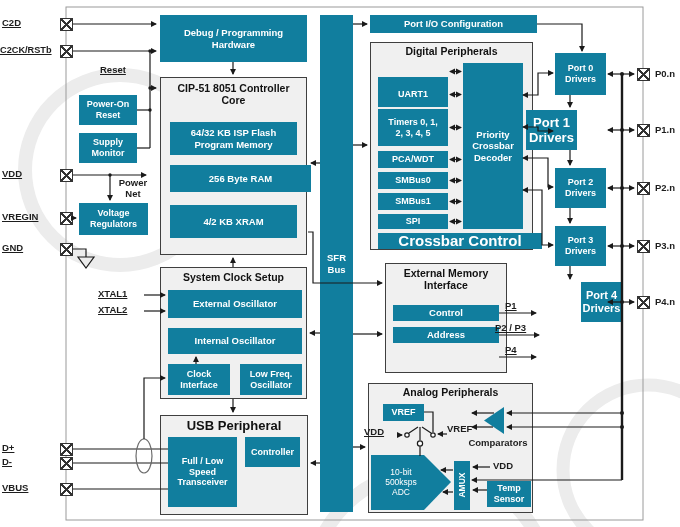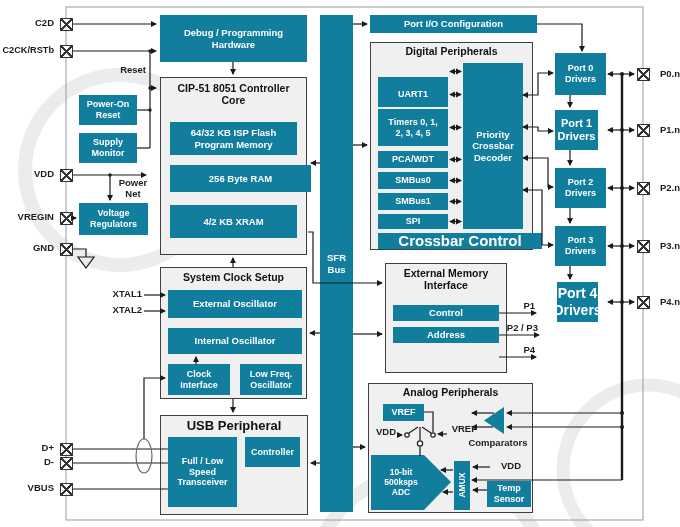--- a/index.html
+++ b/index.html
@@ -6,22 +6,22 @@
   .stage{position:relative;width:680px;height:527px;background:#ffffff;
          font-family:"Liberation Sans",sans-serif;overflow:hidden;}
   svg.layer{position:absolute;left:0;top:0;width:680px;height:527px;pointer-events:none;}
   #watermark{z-index:0;} #wires{z-index:2;}
   .gbox{position:absolute;background:#f0f0f0;border:1.4px solid #3f3f3f;box-sizing:border-box;z-index:1;}
   .tblk{position:absolute;background:#117e9e;color:#ffffff;display:flex;align-items:center;justify-content:center;
         text-align:center;font-weight:bold;white-space:pre-line;line-height:1.18;z-index:1;box-sizing:border-box;}
   .title{position:absolute;font-weight:bold;color:#111;text-align:center;white-space:pre-line;
          line-height:1.15;z-index:1;}
   .lbl{position:absolute;font-weight:bold;color:#1d1d1d;white-space:pre-line;line-height:1.15;
-       font-size:9.5px;z-index:3;text-align:right;}
-  .r{text-align:right;} .c{text-align:center;}
+       font-size:9.5px;z-index:3;}
+  .r{text-align:left;text-decoration:underline;} .c{text-align:center;}
   .pin{position:absolute;width:13px;height:13px;background-color:#fff;border:1.2px solid #333;box-sizing:border-box;z-index:2;
        background-image:linear-gradient(45deg,transparent 44%,#333 44%,#333 56%,transparent 56%),
                         linear-gradient(135deg,transparent 44%,#333 44%,#333 56%,transparent 56%);}
   .rot{transform:rotate(-90deg);white-space:nowrap;font-weight:bold;color:#fff;}
 </style>
 </head>
 <body>
 
 <div class="stage">
 
@@ -94,30 +94,30 @@
   <div class="tblk" style="left:393px;top:305px;width:106px;height:16px;font-size:9.5px">Control</div>
   <div class="tblk" style="left:393px;top:327px;width:106px;height:16px;font-size:9.5px">Address</div>
 
   <div class="tblk" style="left:383px;top:404px;width:41px;height:17px;font-size:9px">VREF</div>
   <div class="tblk" style="left:487px;top:481px;width:44px;height:26px;font-size:9px">Temp
 Sensor</div>
   <div class="tblk" style="left:454px;top:461px;width:16px;height:49px"><span class="rot" style="font-size:8.5px">AMUX</span></div>
 
   <div class="tblk" style="left:555px;top:53px;width:51px;height:42px;font-size:9px">Port 0
 Drivers</div>
-  <div class="tblk" style="left:555px;top:110px;width:43px;height:40px;font-size:11px">Port 1
+  <div class="tblk" style="left:526px;top:110px;width:51px;height:40px;font-size:13px">Port 1
 Drivers</div>
   <div class="tblk" style="left:555px;top:168px;width:51px;height:40px;font-size:9px">Port 2
 Drivers</div>
   <div class="tblk" style="left:555px;top:226px;width:51px;height:40px;font-size:9px">Port 3
 Drivers</div>
-  <div class="tblk" style="left:557px;top:282px;width:41px;height:40px;font-size:14px">Port 4
-Drivers</div>
-
-  <div class="title" style="left:371px;top:468px;width:60px;font-size:8.5px;color:#fff;z-index:3;font-weight:bold">10-bit
+  <div class="tblk" style="left:581px;top:282px;width:41px;height:40px;font-size:11px">Port 4
+Drivers</div>
+
+  <div class="title" style="left:371px;top:468px;width:60px;font-size:8.5px;color:#fff;z-index:3;font-weight:normal">10-bit
 500ksps
 ADC</div>
 
   <div class="pin" style="left:59.5px;top:17.5px"></div>
   <div class="pin" style="left:59.5px;top:44.5px"></div>
   <div class="pin" style="left:59.5px;top:168.5px"></div>
   <div class="pin" style="left:59.5px;top:211.5px"></div>
   <div class="pin" style="left:59.5px;top:242.5px"></div>
   <div class="pin" style="left:59.5px;top:442.5px"></div>
   <div class="pin" style="left:59.5px;top:456.5px"></div>

